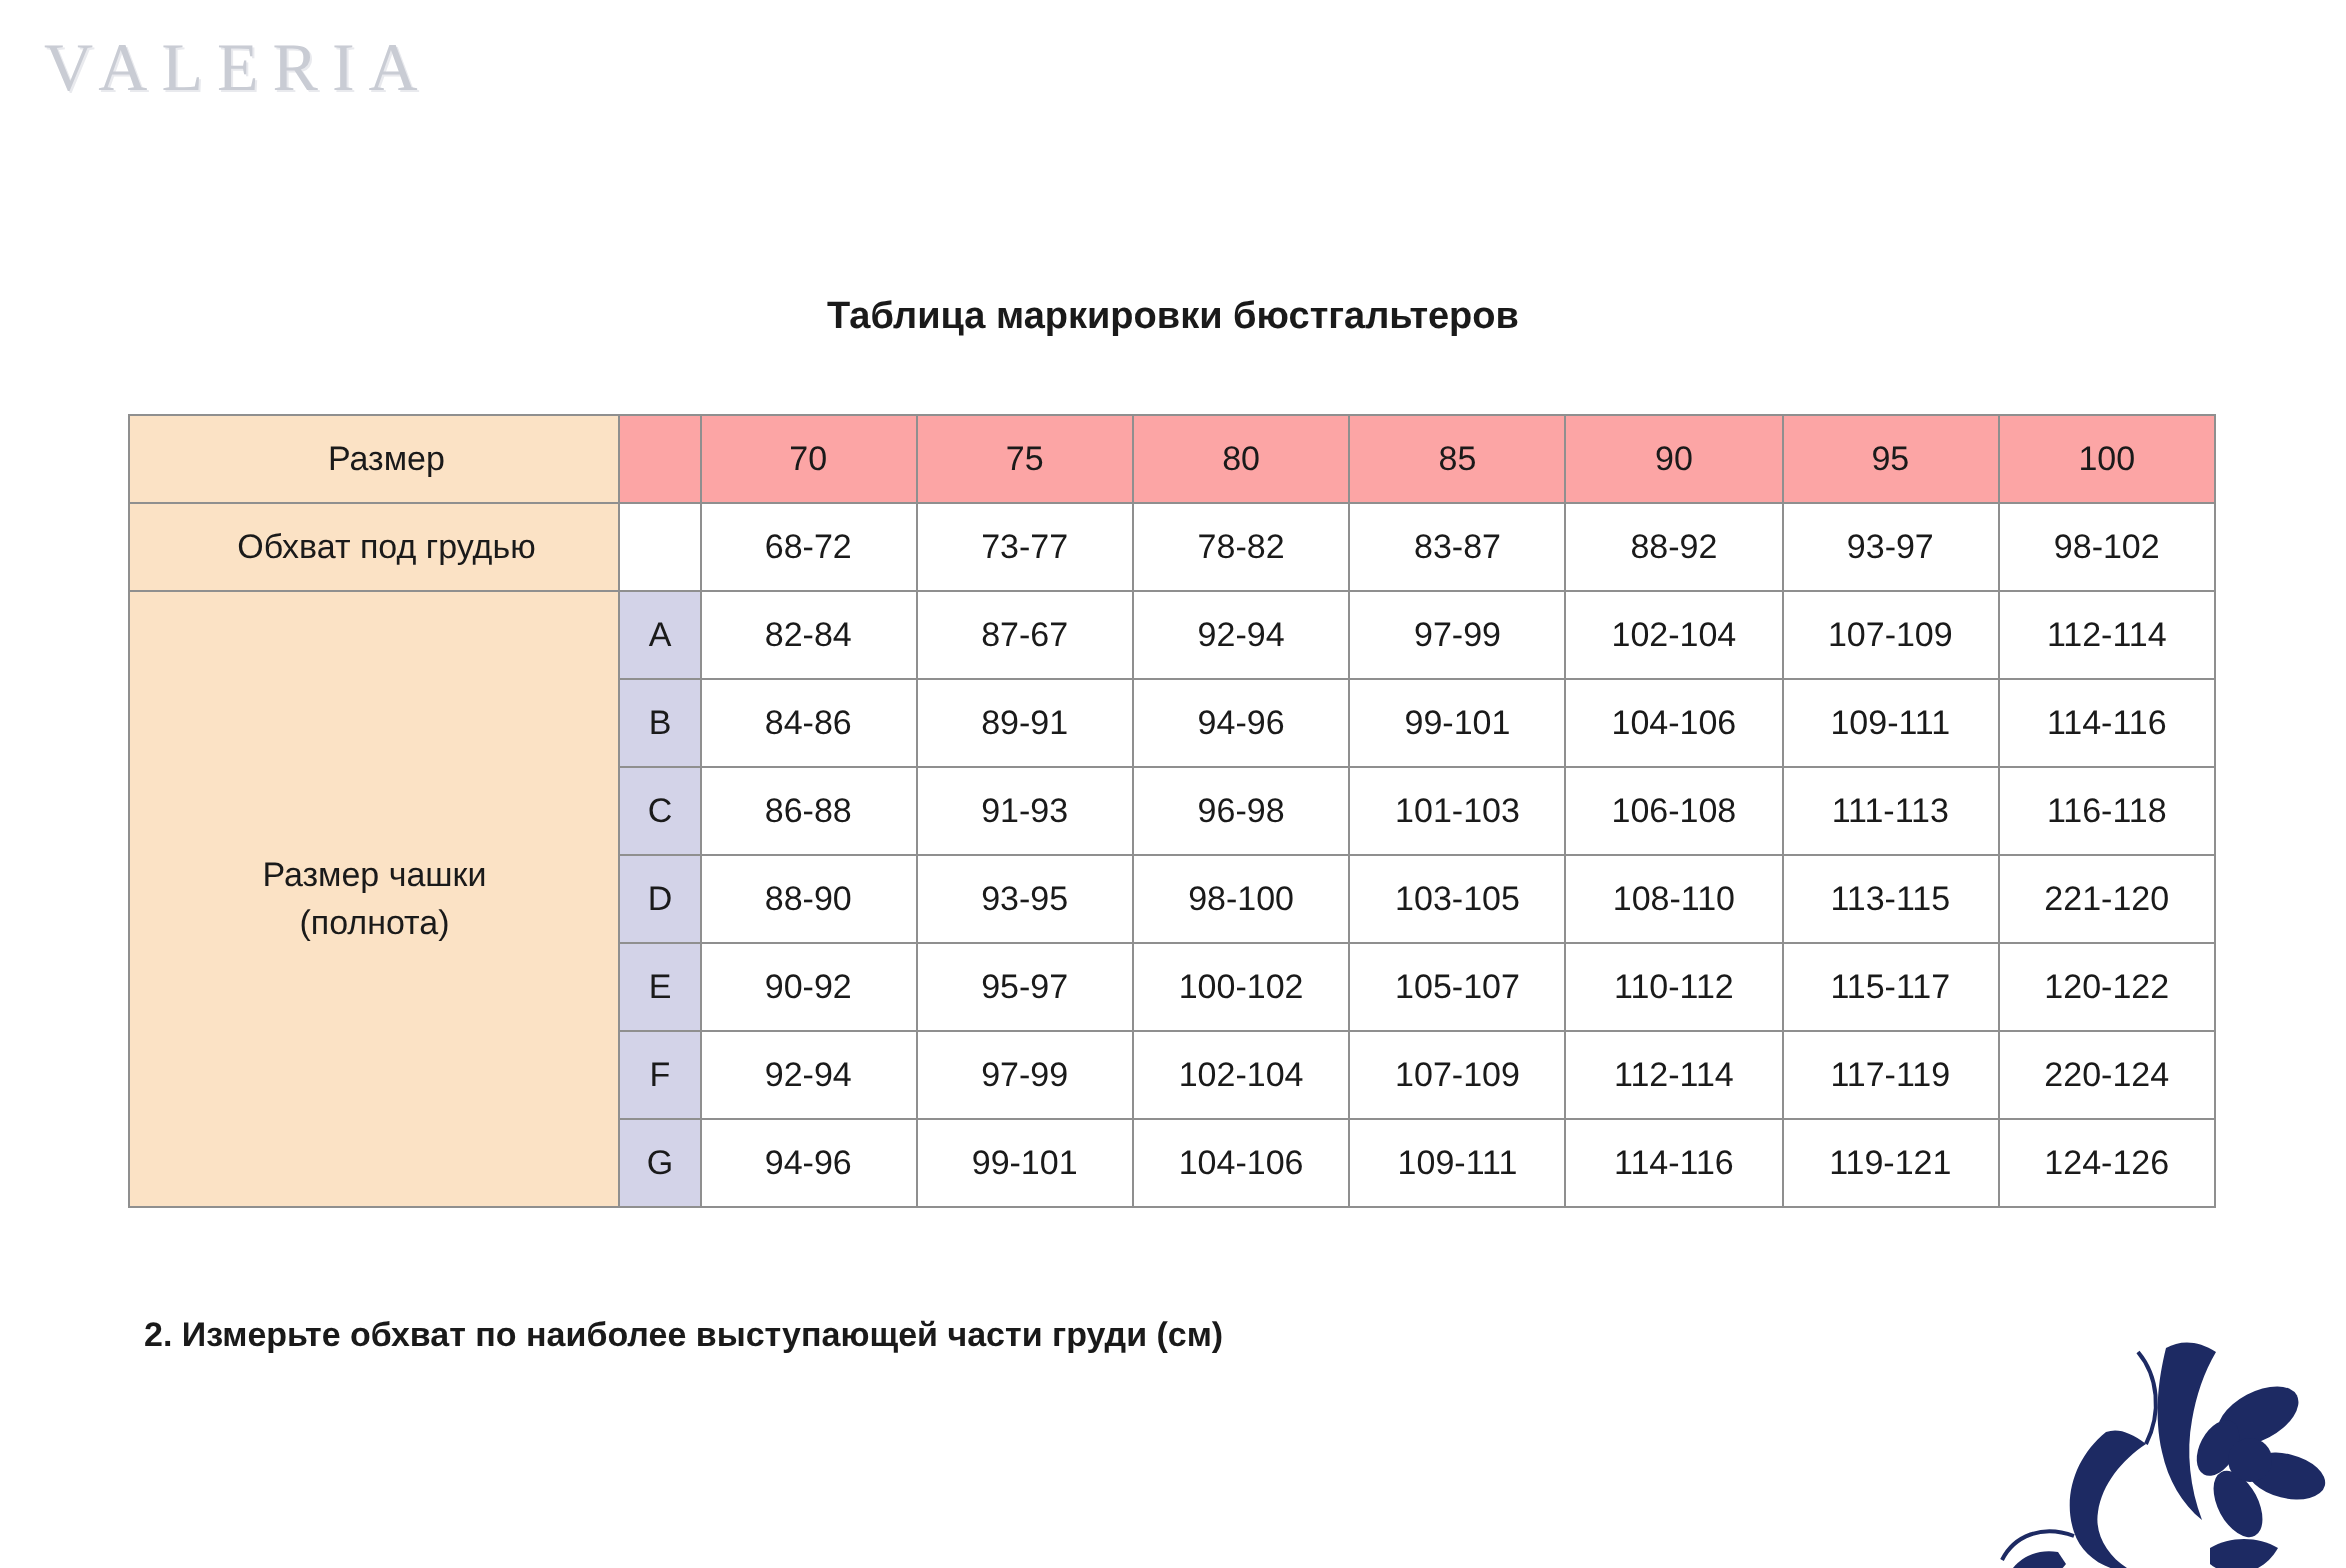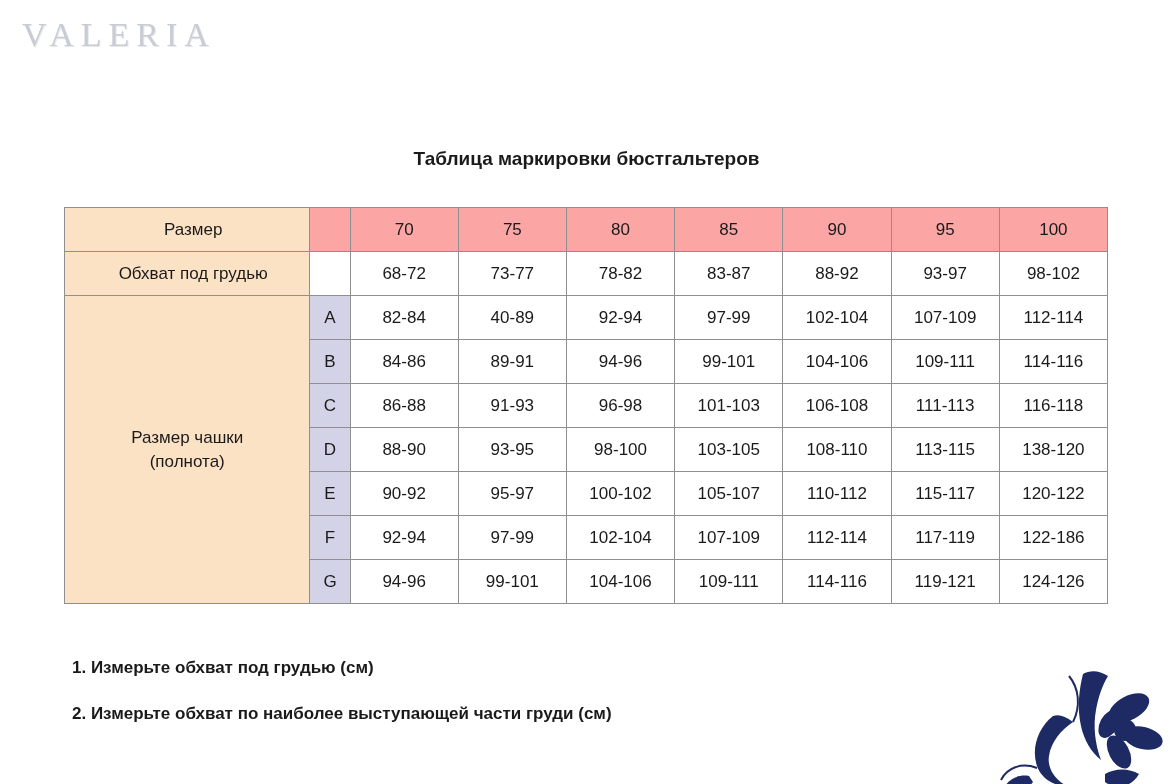--- a/index.html
+++ b/index.html
@@ -167,21 +167,21 @@
       <td class="c-white">98-102</td>
     </tr>
 
     <tr>
       <td class="c-side" rowspan="7">
         <span>Размер чашки</span><br>
         <span>(полнота)</span>
       </td>
       <td class="c-cup">A</td>
       <td class="c-white">82-84</td>
-      <td class="c-white">40-89</td>
+      <td class="c-white">87-67</td>
       <td class="c-white">92-94</td>
       <td class="c-white">97-99</td>
       <td class="c-white">102-104</td>
       <td class="c-white">107-109</td>
       <td class="c-white">112-114</td>
     </tr>
     <tr>
       <td class="c-cup">B</td>
       <td class="c-white">84-86</td>
       <td class="c-white">89-91</td>
@@ -202,57 +202,56 @@
       <td class="c-white">116-118</td>
     </tr>
     <tr>
       <td class="c-cup">D</td>
       <td class="c-white">88-90</td>
       <td class="c-white">93-95</td>
       <td class="c-white">98-100</td>
       <td class="c-white">103-105</td>
       <td class="c-white">108-110</td>
       <td class="c-white">113-115</td>
-      <td class="c-white">138-120</td>
+      <td class="c-white">221-120</td>
     </tr>
     <tr>
       <td class="c-cup">E</td>
       <td class="c-white">90-92</td>
       <td class="c-white">95-97</td>
       <td class="c-white">100-102</td>
       <td class="c-white">105-107</td>
       <td class="c-white">110-112</td>
       <td class="c-white">115-117</td>
       <td class="c-white">120-122</td>
     </tr>
     <tr>
       <td class="c-cup">F</td>
       <td class="c-white">92-94</td>
       <td class="c-white">97-99</td>
       <td class="c-white">102-104</td>
       <td class="c-white">107-109</td>
       <td class="c-white">112-114</td>
       <td class="c-white">117-119</td>
-      <td class="c-white">122-186</td>
+      <td class="c-white">220-124</td>
     </tr>
     <tr>
       <td class="c-cup">G</td>
       <td class="c-white">94-96</td>
       <td class="c-white">99-101</td>
       <td class="c-white">104-106</td>
       <td class="c-white">109-111</td>
       <td class="c-white">114-116</td>
       <td class="c-white">119-121</td>
       <td class="c-white">124-126</td>
     </tr>
   </tbody>
 </table>
 
 <div class="notes">
-  <div>1. Измерьте обхват под грудью (см)</div>
   <div>2. Измерьте обхват по наиболее выступающей части груди (см)</div>
 </div>
 
 <svg class="logo-orn" viewBox="0 0 230 140">
   <g fill="#1d2a63">
     <path d="M120 60 C105 72 98 92 104 110 C108 122 120 130 134 130 C122 124 114 112 116 100 C118 86 128 74 140 66 C132 60 126 58 120 60 Z"></path>
     <path d="M150 18 C146 34 144 52 148 70 C151 84 158 96 168 104 C162 88 160 70 163 54 C165 42 169 30 175 20 C166 14 157 14 150 18 Z"></path>
     <ellipse cx="196" cy="52" rx="22" ry="12" transform="rotate(-28 196 52)"></ellipse>
     <ellipse cx="210" cy="82" rx="20" ry="11" transform="rotate(14 210 82)"></ellipse>
     <ellipse cx="186" cy="96" rx="18" ry="10" transform="rotate(62 186 96)"></ellipse>

